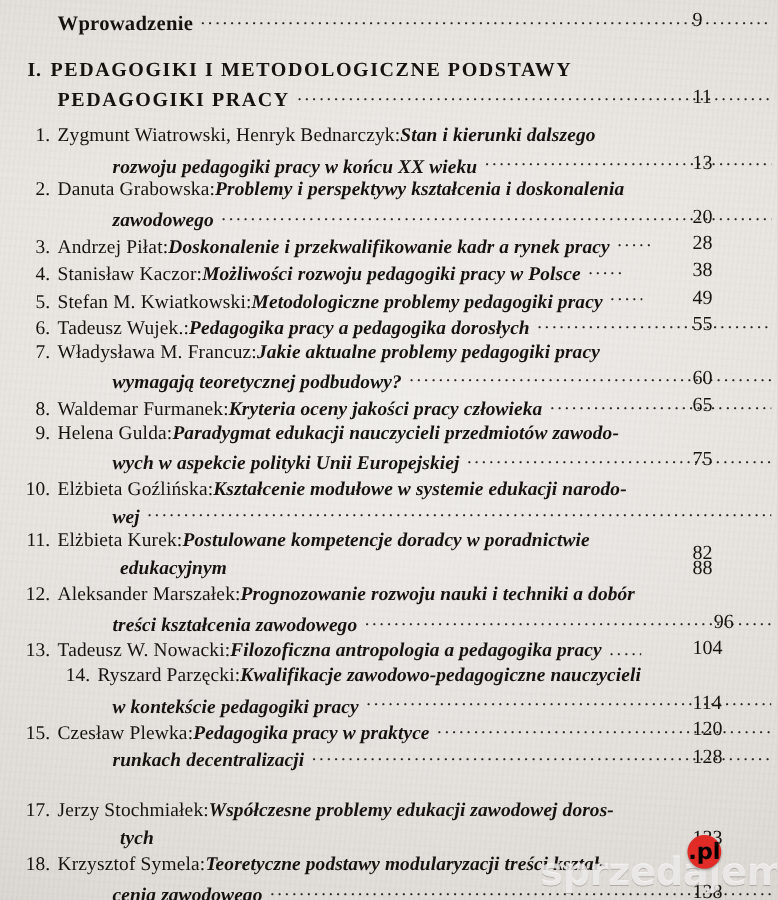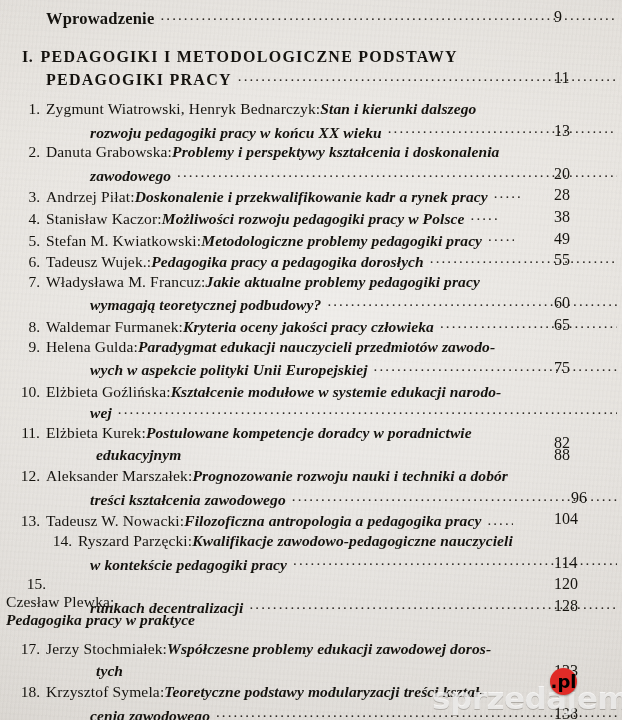--- a/index.html
+++ b/index.html
@@ -335,21 +335,21 @@
           <span class="author">Ryszard Parzęcki: </span>
           <span class="title">Kwalifikacje zawodowo-pedagogiczne nauczycieli</span>
         </div>
         <div class="line cont" style="height: 21.6px;">
           <span class="title">w kontekście pedagogiki pracy</span>
           <span class="leader"></span>
           <span class="page" style="top: 0px;">114</span>
         </div>
       </div>
       <div class="entry" style="position: absolute; left: 0px; width: 622px; top: 475.2px;">
-        <div class="line" style="height: 21.6px; flex-direction: column;">
+        <div class="line" style="height: 21.6px;">
           <span class="num">15.</span>
           <span class="author">Czesław Plewka: </span>
           <span class="title">Pedagogika pracy w praktyce</span>
           <span class="leader"></span>
           <span class="page" style="top: 0px;">120</span>
         </div>
       </div>
       <div class="entry" style="position: absolute; left: 0px; width: 622px; top: 496.8px;">
         <div class="line cont" style="height: 21.6px;">
           <span class="title">runkach decentralizacji</span>

